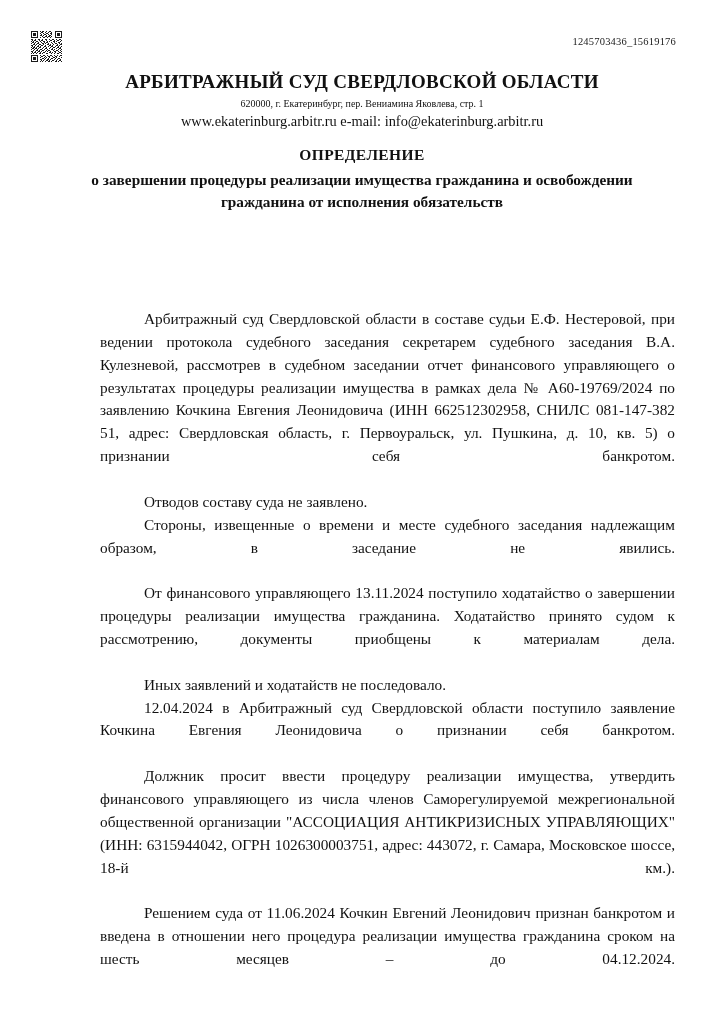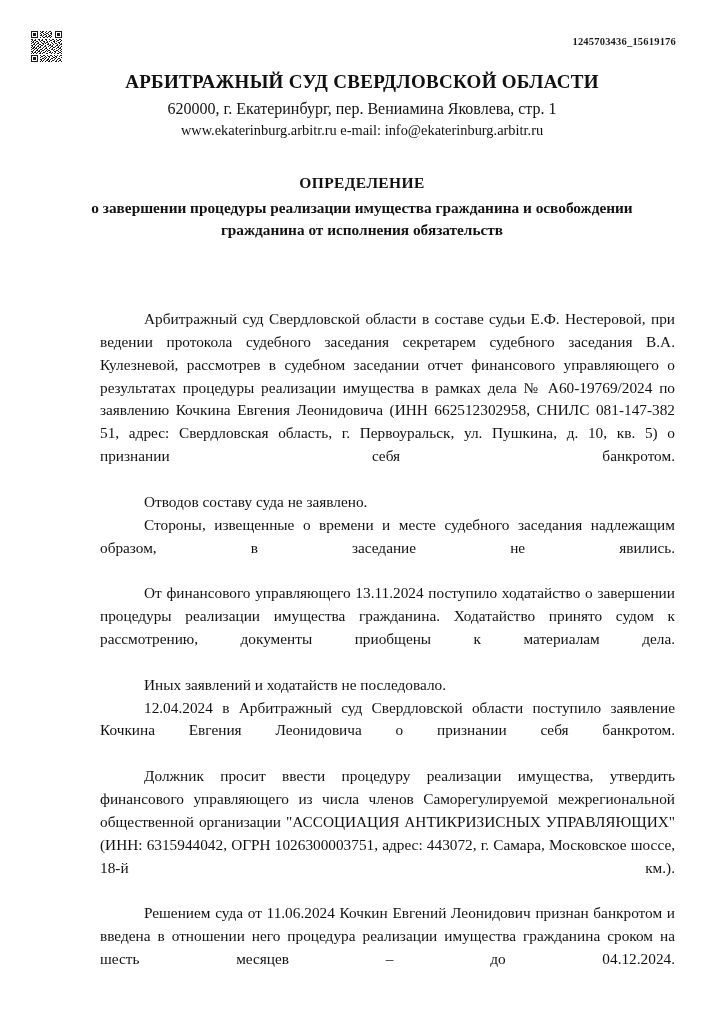--- a/index.html
+++ b/index.html
@@ -40,55 +40,53 @@
     image-rendering: pixelated;
   }
   .doc-number {
     position: absolute;
     right: 48px;
     top: 8px;
     font-size: 10.5px;
     letter-spacing: 0.2px;
     color: #1a1a1a;
     white-space: nowrap;
-    font-weight: bold;
   }
 
   
   .court-header {
     position: absolute;
     top: 70px;
     left: 62px;
     width: 600px;
     text-align: center;
   }
   .court-name {
     font-size: 19px;
     font-weight: bold;
     letter-spacing: 0.3px;
     line-height: 1.25;
   }
   .court-address {
-    font-size: 16px;
+    font-size: 10px;
     line-height: 1.45;
     margin-top: 3px;
   }
   .court-web {
     font-size: 14.4px;
     line-height: 1.45;
   }
 
   
   .act-title-block {
     position: absolute;
     top: 146px;
     left: 62px;
     width: 600px;
     text-align: center;
-    margin-top: 28px;
   }
   .act-type {
     font-size: 15.5px;
     font-weight: bold;
     letter-spacing: 0.4px;
   }
   .act-subject {
     font-size: 15.3px;
     font-weight: bold;
     line-height: 1.42;

